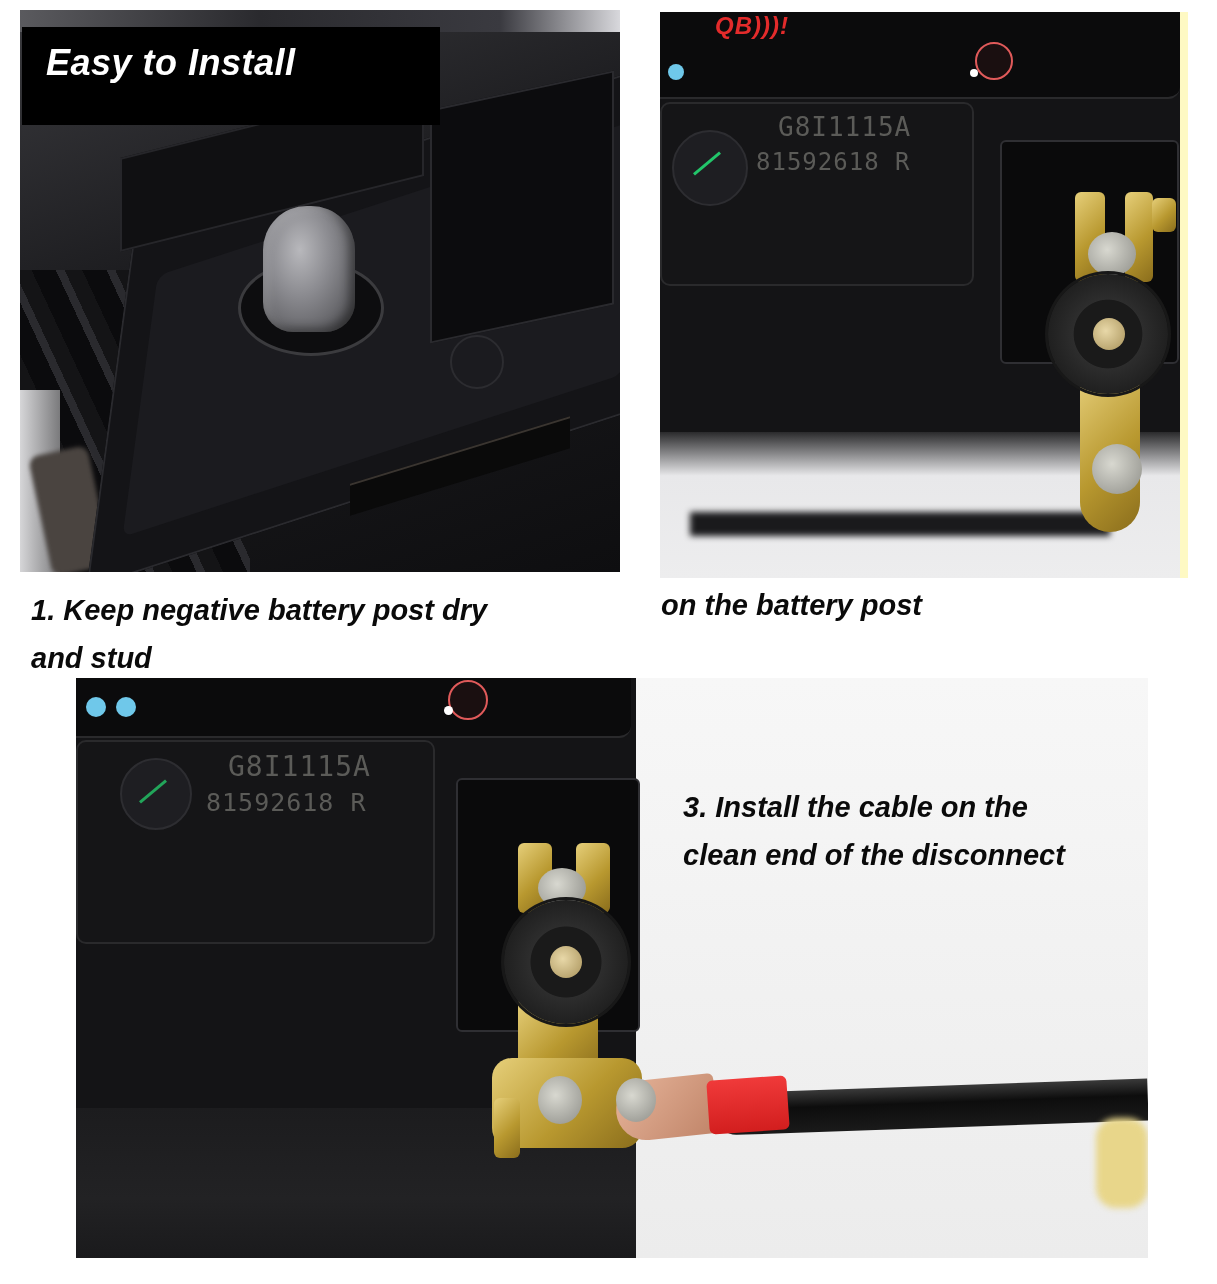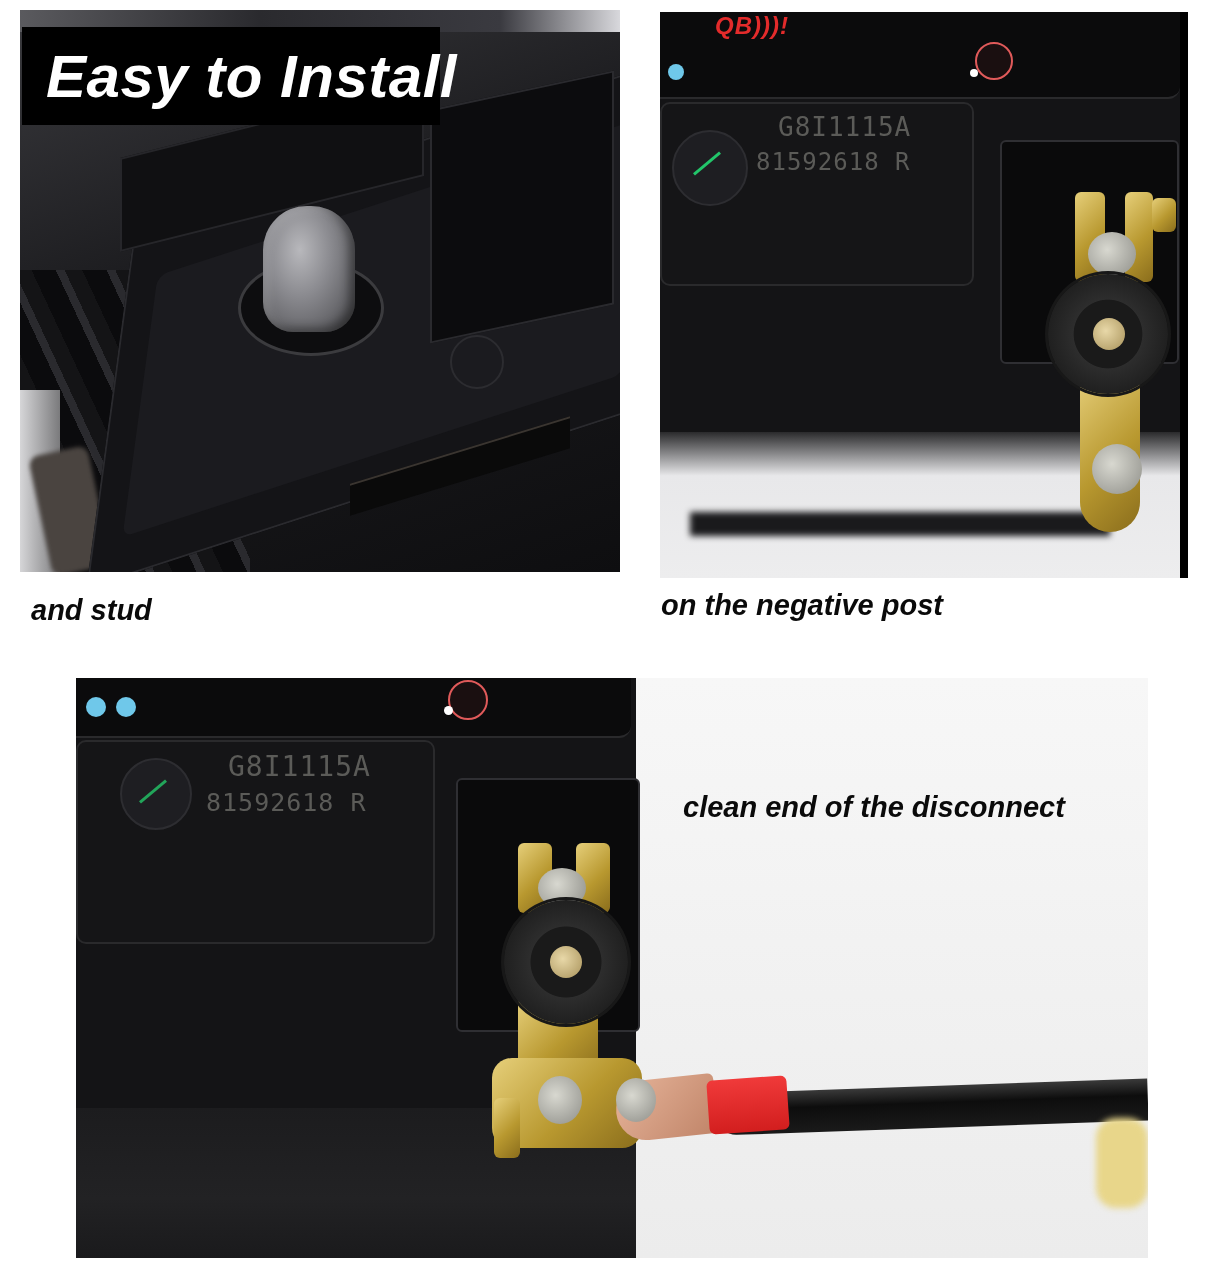--- a/index.html
+++ b/index.html
@@ -26,25 +26,25 @@
   #p1 .leftlight { left:0; top:380px; width:40px; height:182px; background:linear-gradient(90deg,#d6d6d8,#7a7a7c); }
   #p1 .rod { left:20px; top:440px; width:60px; height:122px; background:#4a4440; transform:rotate(-12deg); border-radius:10px; filter:blur(2px); }
   #p1 .edge { left:330px; top:440px; width:220px; height:30px; background:#0a0a0a; transform:skewY(-17deg); border-top:2px solid #3a3530; }
   #p1 .post-ring { left:218px; top:250px; width:140px; height:90px; border-radius:50%;
         background:#0d0d0f; border:3px solid #3b3b3e; }
   #p1 .post { left:243px; top:196px; width:92px; height:126px; border-radius:44px 44px 30px 30px;
         background:radial-gradient(ellipse at 40% 35%,#b8b8bc 0%,#8a8a8f 40%,#5c5c60 80%,#444 100%);
         box-shadow: inset -6px -4px 10px rgba(0,0,0,.4), inset 6px 4px 10px rgba(255,255,255,.15); }
   #p1 .circlemark { left:430px; top:325px; width:50px; height:50px; border-radius:50%; border:2px solid #2c2c30; }
   .banner { left:22px; top:27px; width:418px; height:98px; background:#000; }
-  .banner-text { left:46px; top:42px; color:#ffffff; font-size:60px; font-weight:bold; font-style:italic;
+  .banner-text { left:46px; top:42px; color:#ffffff; font-size:36px; font-weight:bold; font-style:italic;
         letter-spacing:0.5px; white-space:nowrap; }
 
   
-  #p2 { left:660px; top:12px; width:528px; height:566px; overflow:hidden; background:#000000; }
+  #p2 { left:660px; top:12px; width:528px; height:566px; overflow:hidden; background:#fef9c3; }
   #p2 .batt { left:0; top:0; width:520px; height:440px; background:#141416; }
   #p2 .toplid { left:0; top:0; width:520px; height:85px; background:#0b0b0c; border-bottom:2px solid #2a2a2c; border-radius:0 0 12px 0; }
   #p2 .brand { left:55px; top:0px; width:190px; height:28px; color:#e32b2b; font-weight:bold; font-style:italic; font-size:24px; letter-spacing:1px; }
   #p2 .dot-blue { left:8px; top:52px; width:16px; height:16px; border-radius:50%; background:#6fc8ea; }
   #p2 .recycle { left:315px; top:30px; width:34px; height:34px; border-radius:50%; border:2px solid #e05a5a; background:#1a0f10; }
   #p2 .recycle-dot { left:310px; top:57px; width:8px; height:8px; border-radius:50%; background:#fff; }
   #p2 .label-panel { left:0; top:90px; width:310px; height:180px; background:#151517; border:2px solid #2a2a2c; border-radius:10px; }
   #p2 .vent { left:12px; top:118px; width:72px; height:72px; border-radius:50%; background:#1e1e22; border:2px solid #2d2d31; }
   #p2 .vent-needle { left:30px; top:150px; width:34px; height:3px; background:#22c56a; transform:rotate(-40deg); }
   #p2 .code1 { left:118px; top:100px; color:#5b5b58; font-size:26px; letter-spacing:1px; font-family:"DejaVu Sans Mono", monospace; }
@@ -101,20 +101,21 @@
   <div class="abs circlemark"></div>
   <div class="abs edge"></div>
   <div class="abs post-ring"></div>
   <div class="abs post"></div>
 </div>
 
 <div class="abs banner"></div>
 <div class="abs banner-text">Easy to Install</div>
 
 <div id="cap1" class="abs caption">
+  <div>1. Keep negative battery post dry</div>
   <div>and stud</div>
 </div>
 
 <div id="p2" class="abs">
   <div class="abs batt"></div>
   <div class="abs toplid"></div>
   <div class="abs brand">QB)))!</div>
   <div class="abs dot-blue"></div>
   <div class="abs recycle"></div>
   <div class="abs recycle-dot"></div>
@@ -131,21 +132,21 @@
   <div class="clamp" style="left:465px;top:180px;width:28px;height:90px;"></div>
   <div class="clamp" style="left:492px;top:186px;width:24px;height:34px;"></div>
   <div class="bolt" style="left:428px;top:220px;width:48px;height:44px;"></div>
   <div class="clamp" style="left:420px;top:360px;width:60px;height:160px;border-radius:6px 6px 30px 30px;"></div>
   <div class="bolt" style="left:432px;top:432px;width:50px;height:50px;"></div>
   <div class="knob" style="left:388px;top:262px;width:120px;height:120px;"></div>
   <div class="knob-pin" style="left:433px;top:306px;width:32px;height:32px;"></div>
 </div>
 
 <div id="cap2" class="abs caption">
-  <div>on the negative post</div>
+  <div>on the battery post</div>
 </div>
 
 <div id="p3" class="abs">
   <div class="abs floor"></div>
   <div class="abs batt"></div>
   <div class="abs toplid"></div>
   <div class="abs dot1"></div>
   <div class="abs dot2"></div>
   <div class="abs recycle"></div>
   <div class="abs recycle-dot"></div>
@@ -167,14 +168,15 @@
   <div class="clamp" style="left:418px;top:420px;width:26px;height:60px;"></div>
   <div class="bolt" style="left:462px;top:398px;width:44px;height:48px;"></div>
   <div class="abs lug"></div>
   <div class="bolt" style="left:540px;top:400px;width:40px;height:44px;"></div>
   <div class="abs cable"></div>
   <div class="abs tape"></div>
   <div class="abs yellowthing"></div>
 </div>
 
 <div id="cap3" class="abs caption">
+  <div>3. Install the cable on the</div>
   <div>clean end of the disconnect</div>
 </div>
 
 </body></html>

